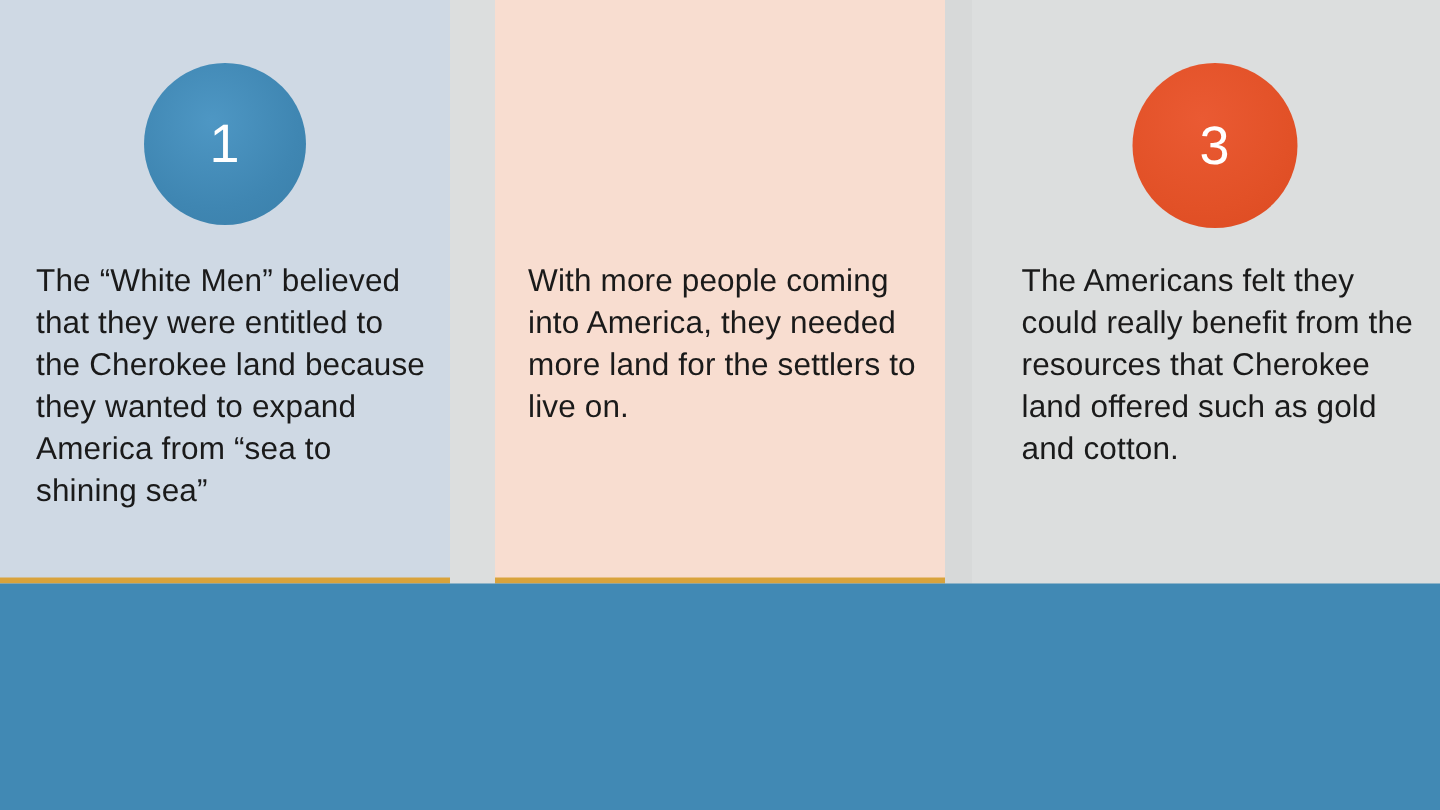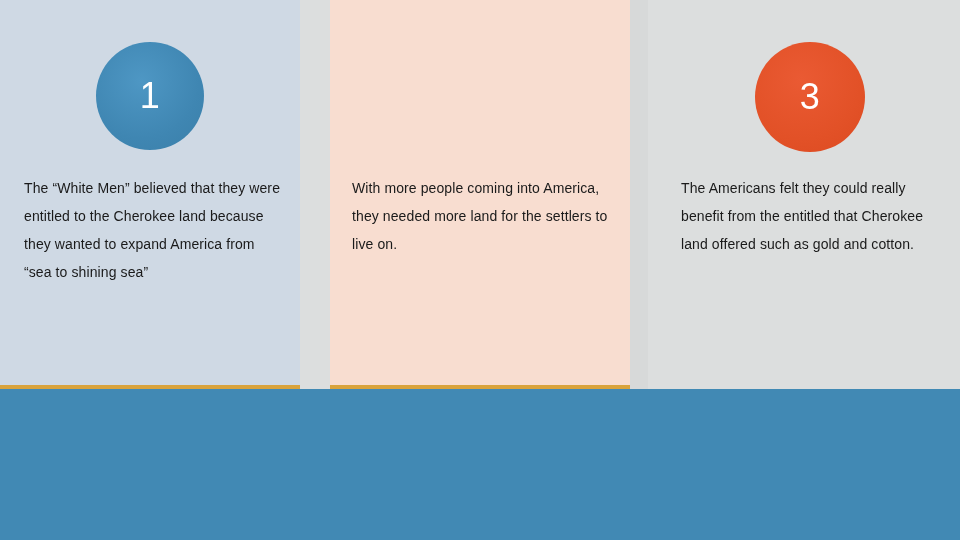--- a/index.html
+++ b/index.html
@@ -76,21 +76,21 @@
     background: radial-gradient(circle at 42% 36%, #4E97C4 0%, #3F86B2 62%, #3A7FA9 100%);
   }
   #circle-3 {
     left: 107px; width: 110px; height: 110px;
     background: radial-gradient(circle at 42% 34%, #EA5A33 0%, #E25127 62%, #DC4A21 100%);
   }
 
   .body-text {
     position: absolute;
     color: #1A1A1A;
-    font-size: 14px;
+    font-size: 21px;
     line-height: 28px;
     letter-spacing: 0.1px;
   }
   #text-1 { left: 24px; top: 174px; width: 260px; }
   #text-2 { left: 22px; top: 174px; width: 268px; }
   #text-3 { left: 33px; top: 174px; width: 270px; }
 </style>
 </head>
 <body>
 
@@ -112,16 +112,16 @@
     <div class="body-text" id="text-1">The “White Men” believed that they were entitled to the Cherokee land because they wanted to expand America from “sea to shining sea”</div>
   </div>
 
   <div class="column" id="column-2">
 
     <div class="body-text" id="text-2">With more people coming into America, they needed more land for the settlers to live on.</div>
   </div>
 
   <div class="column" id="column-3">
     <div class="circle" id="circle-3">3</div>
-    <div class="body-text" id="text-3">The Americans felt they could really benefit from the entitled that Cherokee land offered such as gold and cotton.</div>
+    <div class="body-text" id="text-3">The Americans felt they could really benefit from the resources that Cherokee land offered such as gold and cotton.</div>
   </div>
 
 </div>
 
 </body></html>

